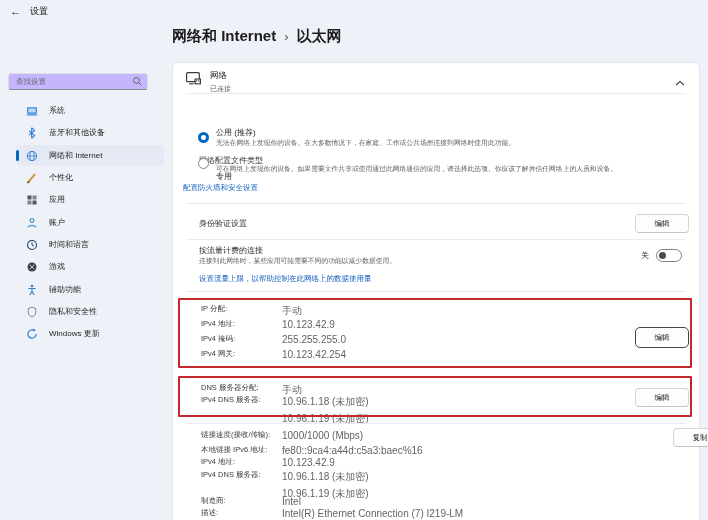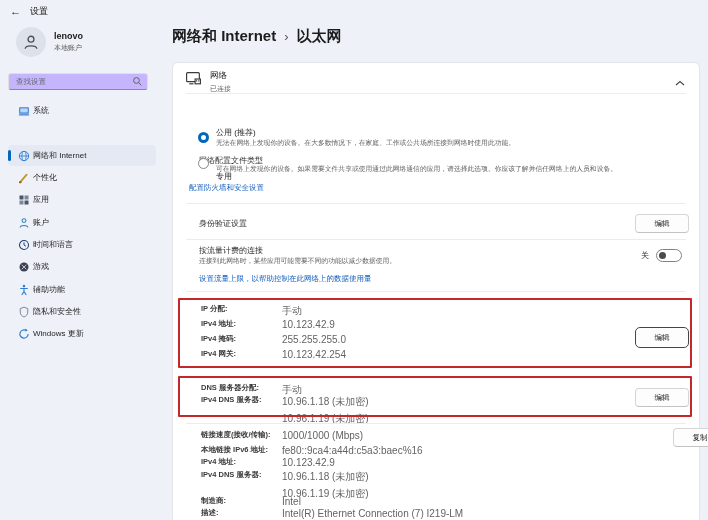--- a/index.html
+++ b/index.html
@@ -17,21 +17,21 @@
   .uname { font-size:9px; font-weight:bold; color:#1b1b1b; }
   .utype { font-size:7px; color:#5a5a5a; margin-top:2px; }
 
   
   .searchwrap { position:absolute; left:8px; top:70px; width:140px; height:17px; }
   .searchwrap input { width:100%; height:100%; border:1px solid #dcdfe4; border-bottom:1px solid #8b8b8b; border-radius:3px; background:#c4b5fd; font-size:7.5px; padding:0 18px 0 7px; color:#1b1b1b; outline:none; }
   .searchwrap input::placeholder { color:#636363; }
   .searchicon { position:absolute; right:5px; top:3px; }
 
   
-  .side-item { position:absolute; left:8px; width:148px; height:21px; border-radius:4px; display:flex; align-items:center; gap:3px; padding-left:10px; font-size:8px; color:#242424; cursor:default; }
+  .side-item { position:absolute; left:16px; width:148px; height:21px; border-radius:4px; display:flex; align-items:center; gap:11px; padding-left:10px; font-size:8px; color:#242424; cursor:default; }
   .side-item .ic { width:12px; height:12px; display:flex; align-items:center; justify-content:center; flex:0 0 12px; }
   .side-item.selected { background:#e4e9f3; }
   .side-item.selected::before { content:""; position:absolute; left:0; top:5px; width:3px; height:11px; border-radius:2px; background:#0067c0; }
 
   
   .pagetitle { position:absolute; left:172px; top:27px; font-size:15px; font-weight:bold; color:#1c1c1c; display:flex; align-items:center; gap:8px; }
   .pagetitle .sep { font-weight:normal; color:#555; font-size:13px; }
 
   .card { position:absolute; left:172px; top:62px; width:528px; height:462px; background:#ffffff; border:1px solid #e3e5e9; border-radius:6px; }
   .hr { position:absolute; left:13px; right:13px; height:1px; background:#ececec; }
@@ -48,68 +48,64 @@
   .opt-label { font-size:8px; color:#1d1d1d; }
 
   .btn { position:absolute; width:54px; height:19px; background:#fdfdfd; border:1px solid #d5d5d5; border-bottom-color:#c3c3c3; border-radius:4px; font-size:7.5px; color:#1c1c1c; display:flex; align-items:center; justify-content:center; cursor:default; }
   .btn.focused { border:1.5px solid #454545; border-radius:5px; height:21px; }
 
   .toggle { position:absolute; width:26px; height:13px; border:1px solid #828282; border-radius:8px; background:#fff; }
   .toggle .knob { position:absolute; left:2px; top:2px; width:7px; height:7px; border-radius:50%; background:#4c4c4c; }
   .toggle-state { font-size:8px; color:#2e2e2e; }
 
   .kv { position:absolute; left:28px; right:110px; display:flex; align-items:flex-start; }
-  .kv .k { min-width:81px; font-size:7.5px; font-weight:bold; color:#3a3a3a; white-space:nowrap; }
+  .kv .k { min-width:81px; font-size:7.5px; font-weight:normal; color:#3a3a3a; white-space:nowrap; }
   .kv .v { font-size:10px; color:#636363; white-space:nowrap; }
   .kv .vstack .v { display:block; margin-bottom:3px; }
 
   .annotation { position:absolute; border:2px solid #c3292b; border-radius:1px; z-index:5; }
 </style>
 </head>
 <body>
 
 <div class="stage">
 
   <div class="topbar">
     <span class="back">←</span>
     <span>设置</span>
   </div>
 
-  <div class="userblock">
-    <span class="avatar">
-      <svg width="18" height="18" viewBox="0 0 16 16">
-          <circle cx="8" cy="5.5" r="2.6" fill="none" stroke="#4a505a" stroke-width="1.2"></circle>
-          <path d="M2.8 14 C3.2 10.6 12.8 10.6 13.2 14" fill="none" stroke="#4a505a" stroke-width="1.2"></path>
-        </svg>
-    </span>
-    <div>
-      <div class="uname">lenovo</div>
-      <div class="utype">本地账户</div>
-    </div>
-  </div>
 
   <div class="searchwrap">
     <input placeholder="查找设置" style="">
     <span class="searchicon">
       <svg width="11" height="11" viewBox="0 0 16 16">
           <circle cx="6.5" cy="6.5" r="4.2" fill="none" stroke="#5f5f5f" stroke-width="1.4"></circle>
           <line x1="9.8" y1="9.8" x2="13.5" y2="13.5" stroke="#5f5f5f" stroke-width="1.4"></line>
         </svg>
     </span>
   </div>
 
   <div class="side-item" style="top:100px">
     <span class="ic">
         <svg width="12" height="12" viewBox="0 0 16 16">
           <rect x="1.5" y="3" width="13" height="8.5" rx="1" fill="#3e7fd9"></rect>
           <rect x="3" y="4.5" width="10" height="5.5" fill="#bcd6f5"></rect>
           <rect x="1" y="12.3" width="14" height="1.6" rx="0.8" fill="#3e7fd9"></rect>
         </svg>
       </span>
     <span>系统</span>
+  </div>
+  <div class="side-item" style="top:122px">
+    <span class="ic">
+        <svg width="12" height="12" viewBox="0 0 16 16">
+          <path d="M7.5 1 L7.5 15 M7.5 1 L11.5 4.5 L4 10.8 M7.5 15 L11.5 11.5 L4 5.2" fill="none" stroke="#2b7cd3" stroke-width="1.4"></path>
+        </svg>
+      </span>
+    <span>蓝牙和其他设备</span>
   </div>
   <div class="side-item selected" style="top:145px">
     <span class="ic">
         <svg width="12" height="12" viewBox="0 0 16 16">
           <circle cx="8" cy="8" r="6.2" fill="none" stroke="#2b7cd3" stroke-width="1.3"></circle>
           <ellipse cx="8" cy="8" rx="2.8" ry="6.2" fill="none" stroke="#2b7cd3" stroke-width="1.1"></ellipse>
           <line x1="1.8" y1="8" x2="14.2" y2="8" stroke="#2b7cd3" stroke-width="1.1"></line>
         </svg>
       </span>
     <span>网络和 Internet</span>
@@ -219,21 +215,21 @@
     <div class="abs sec-label" style="left:26px; top:44px;margin-top:48px;">网络配置文件类型</div>
 
     <div class="abs" style="left:25px; top:66px;"><span class="radio-on"></span></div>
     <div class="abs opt-label" style="left:43px; top:64px;">公用 (推荐)</div>
     <div class="abs desc" style="left:43px; top:75px;">无法在网络上发现你的设备。在大多数情况下，在家庭、工作或公共场所连接到网络时使用此功能。</div>
 
     <div class="abs" style="left:25px; top:92px;"><span class="radio-off"></span></div>
     <div class="abs opt-label" style="left:43px; top:90px;margin-top:18px;">专用</div>
     <div class="abs desc" style="left:43px; top:101px;">可在网络上发现你的设备。如果需要文件共享或使用通过此网络通信的应用，请选择此选项。你应该了解并信任网络上的人员和设备。</div>
 
-    <div class="abs link" style="left:16px; top:120px;">配置防火墙和安全设置</div>
+    <div class="abs link" style="left:10px; top:120px;">配置防火墙和安全设置</div>
 
     <div class="hr" style="top:140px"></div>
 
     <div class="abs sec-label" style="left:26px; top:155px;">身份验证设置</div>
     <div class="btn" style="left:462px; top:151px;">编辑</div>
 
     <div class="hr" style="top:176px"></div>
 
     <div class="abs sec-label" style="left:26px; top:182px;">按流量计费的连接</div>
     <div class="abs desc" style="left:26px; top:193px;">连接到此网络时，某些应用可能需要不同的功能以减少数据使用。</div>

